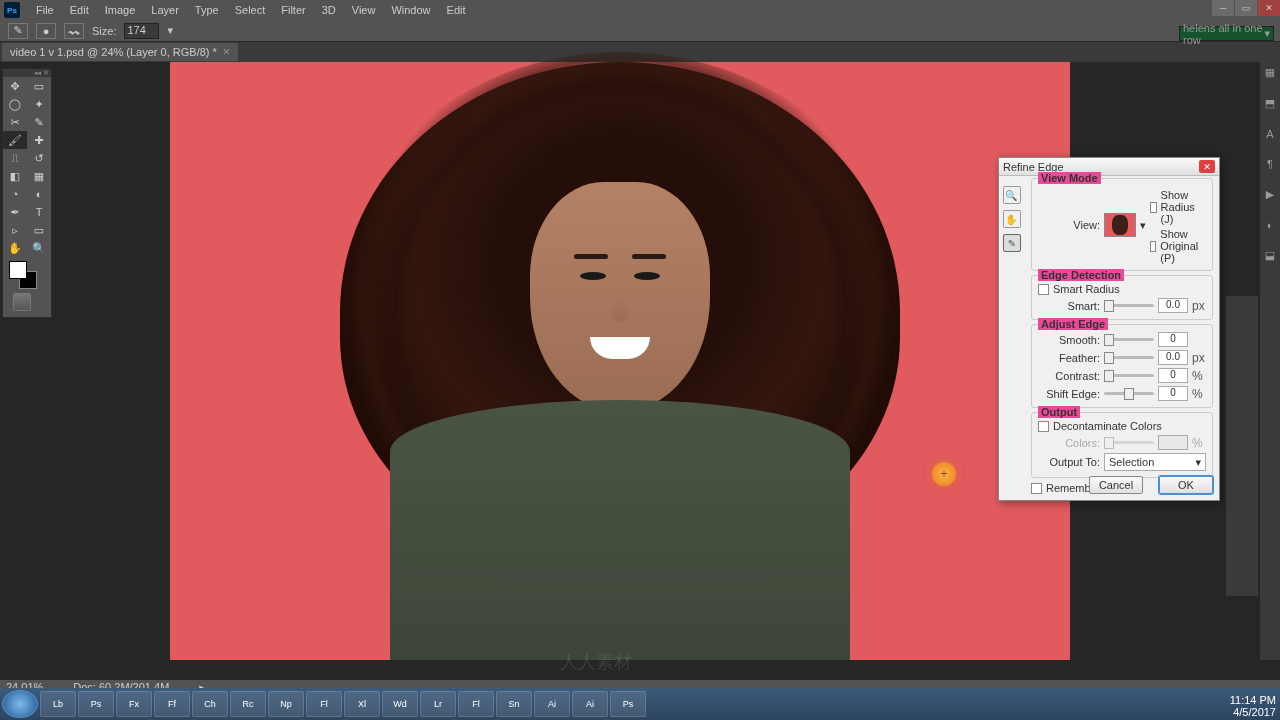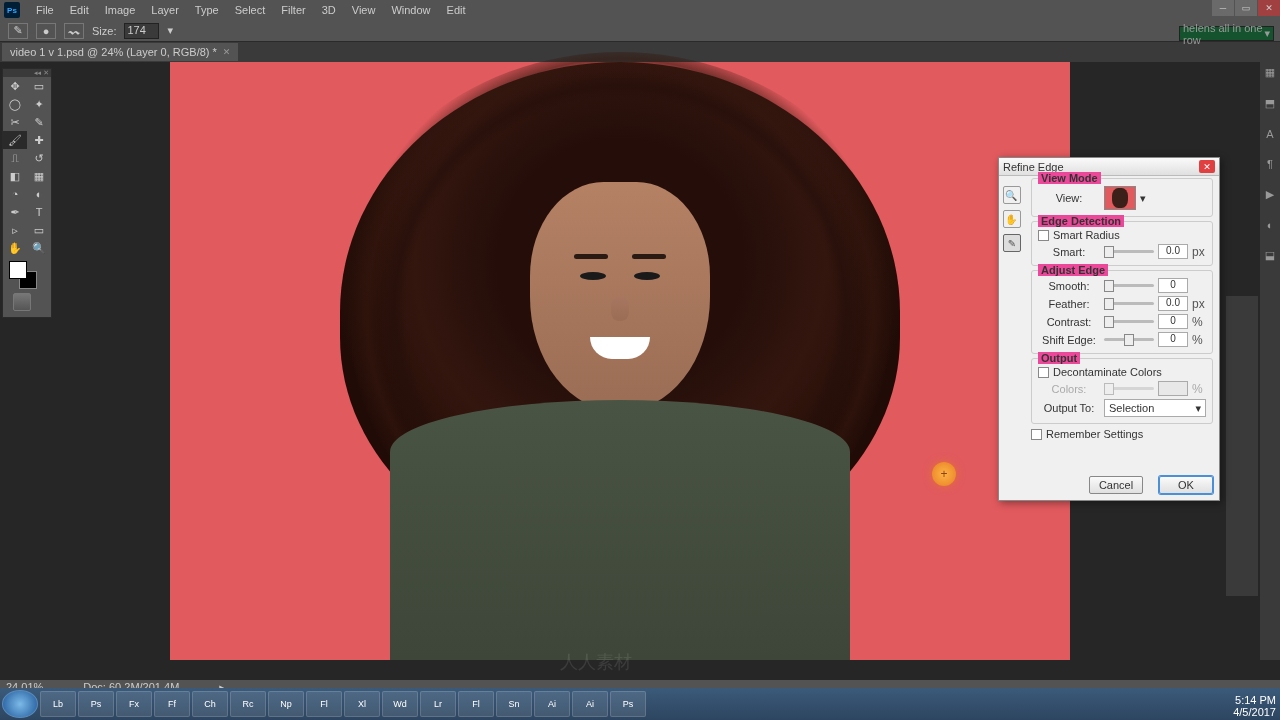--- a/index.html
+++ b/index.html
@@ -48,35 +48,35 @@
 .dialog-title{height:18px;background:linear-gradient(#fafafa,#e0e0e0);border-bottom:1px solid #bbb;display:flex;align-items:center;justify-content:space-between;padding:0 4px;font-size:11px;color:#333}
 .dialog-close{width:16px;height:13px;background:#e04040;color:#fff;display:flex;align-items:center;justify-content:center;font-size:9px;border-radius:2px}
 .dialog-body{display:flex;height:calc(100% - 18px)}
 .dialog-icons{width:26px;background:#f0f0f0;display:flex;flex-direction:column;align-items:center;padding-top:10px;gap:6px}
 .dialog-icons div{width:18px;height:18px;border:1px solid #999;border-radius:2px;display:flex;align-items:center;justify-content:center;font-size:10px;color:#555}
 .dialog-icons .sel{background:#ddd;border-color:#666}
 .dialog-content{flex:1;padding:2px 6px;color:#333;position:relative}
 .group{border:1px solid #ccc;border-radius:3px;margin-bottom:4px;padding:4px 6px 6px;position:relative}
 .group-title{position:absolute;top:-7px;left:6px;background:#ec4899;padding:0 3px;font-size:11px;font-weight:bold;color:#333}
 .row{display:flex;align-items:center;gap:4px;margin-top:3px;font-size:11px;color:#333}
-.row label{min-width:62px;text-align:center}
+.row label{min-width:62px;text-align:right}
 .slider{flex:1;height:3px;background:#bbb;position:relative;border-radius:2px}
 .slider::after{content:"";position:absolute;width:8px;height:10px;background:#eee;border:1px solid #888;top:-4px;left:0}
 .slider.mid::after{left:50%;transform:translateX(-50%)}
 .num{width:30px;height:15px;border:1px solid #aaa;background:#fff;text-align:center;font-size:10px}
 .num.dis{background:#e8e8e8;color:#aaa}
 .unit{width:14px;color:#555;font-size:12px}
 .chk{width:11px;height:11px;border:1px solid #888;background:#fff}
 .view-thumb{width:32px;height:24px;border:1px solid #888;background:#e15a5e;display:flex;align-items:center;justify-content:center}
 .view-thumb .mini{width:16px;height:20px;background:#3a2018;border-radius:40%}
 .dropdown{flex:1;height:18px;border:1px solid #aaa;background:#fff;display:flex;align-items:center;justify-content:space-between;padding:0 4px;font-size:11px}
 .btns{position:absolute;bottom:6px;right:6px;display:flex;gap:16px}
 .btn{width:54px;height:18px;border:1px solid #888;background:linear-gradient(#fafafa,#e0e0e0);display:flex;align-items:center;justify-content:center;font-size:11px;border-radius:2px}
 .btn.primary{border-color:#4a90d9;box-shadow:0 0 0 1px #4a90d9}
-.status{position:absolute;bottom:26px;left:0;right:0;height:14px;background:#535353;color:#ccc;display:flex;align-items:center;padding-left:6px;font-size:10px;gap:40px}
+.status{position:absolute;bottom:26px;left:0;right:0;height:14px;background:#535353;color:#ccc;display:flex;align-items:center;padding-left:6px;font-size:10px;gap:30px}
 .footer-tabs{position:absolute;bottom:13px;left:0;right:0;height:13px;background:#3a3a3a;display:flex;align-items:center}
 .footer-tabs span{padding:0 8px;font-size:10px;color:#ccc;border-right:1px solid #262626}
 .taskbar{position:absolute;bottom:0;left:0;right:0;height:32px;background:linear-gradient(#3b5a7a,#2d4560);display:flex;align-items:center;padding-left:2px;gap:2px}
 .taskbar .start{width:36px;height:28px;border-radius:50%;background:radial-gradient(circle,#7db9e8,#1e5799);border:1px solid #5a8ab8}
 .taskbar .titem{width:36px;height:26px;background:rgba(255,255,255,.1);border:1px solid rgba(255,255,255,.15);border-radius:2px;display:flex;align-items:center;justify-content:center;font-size:9px;color:#fff}
 .tray{position:absolute;right:4px;bottom:2px;color:#fff;font-size:10px;text-align:right;line-height:12px}
 .watermark{position:absolute;color:rgba(255,255,255,.1);font-size:18px;pointer-events:none}
 </style>
 </head>
 <body>
@@ -197,20 +197,30 @@
     </div>
     <div class="dialog-content">
       <div class="group">
         <div class="group-title">View Mode</div>
         <div class="row">
           <label>View:</label>
           <div class="view-thumb">
               <div class="mini"></div>
             </div>
           <span>▾</span>
+          <div style="flex:1">
+            <div class="row">
+                <div class="chk"></div>
+                <span>Show Radius (J)</span>
+              </div>
+            <div class="row">
+                <div class="chk"></div>
+                <span>Show Original (P)</span>
+              </div>
+          </div>
         </div>
       </div>
 
       <div class="group">
         <div class="group-title">Edge Detection</div>
         <div class="row">
             <div class="chk"></div>
             <span>Smart Radius</span>
           </div>
         <div class="row">
@@ -305,18 +315,18 @@
   <div class="titem">Fl</div>
   <div class="titem">Xl</div>
   <div class="titem">Wd</div>
   <div class="titem">Lr</div>
   <div class="titem">Fl</div>
   <div class="titem">Sn</div>
   <div class="titem">Ai</div>
   <div class="titem">Ai</div>
   <div class="titem">Ps</div>
   <div class="tray">
-    <div>5:14 PM</div>
+    <div>11:14 PM</div>
     <div>4/5/2017</div>
   </div>
 </div>
 
 <div class="watermark" style="left:560px;top:650px">人人素材</div>
 
 </body></html>

